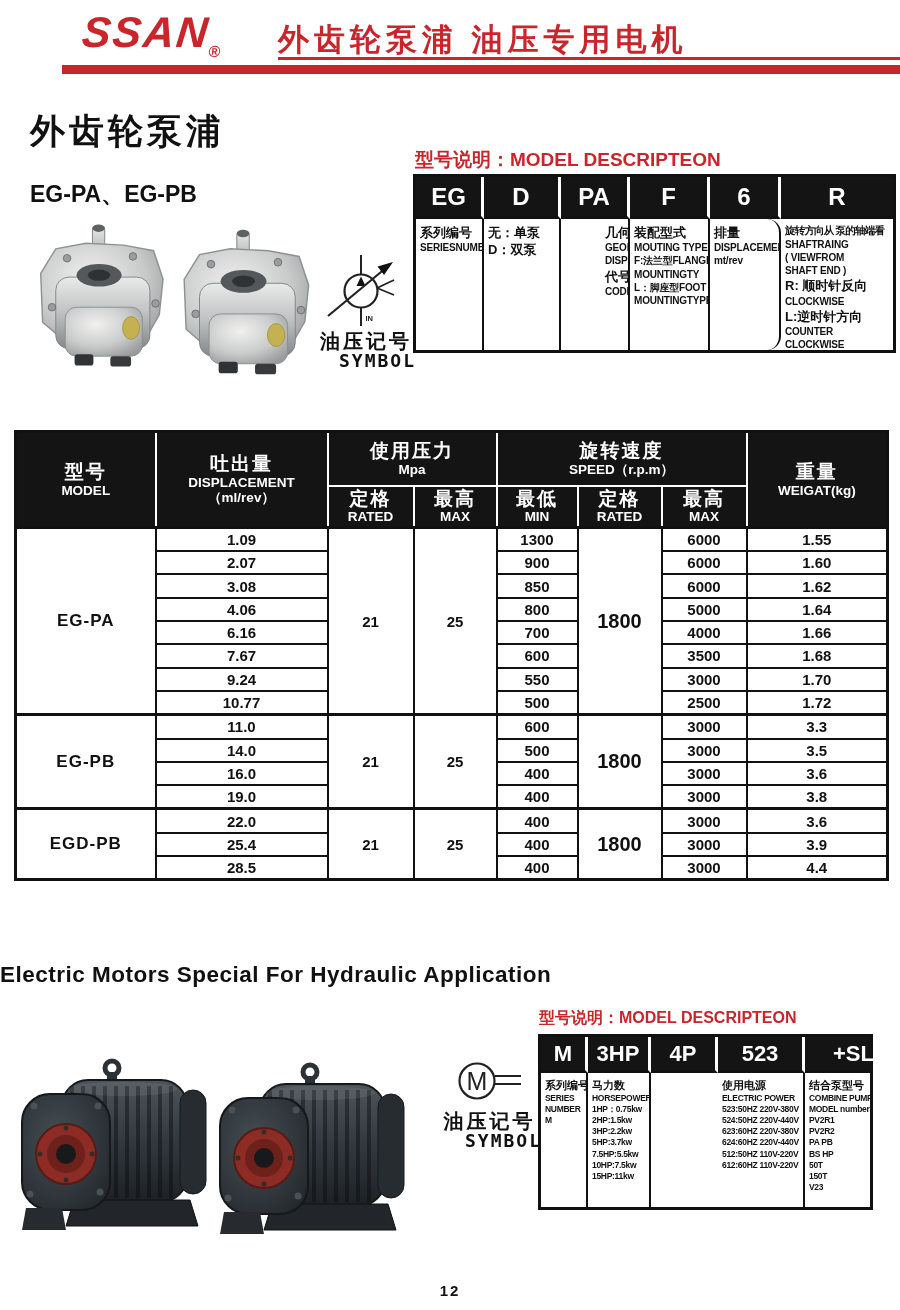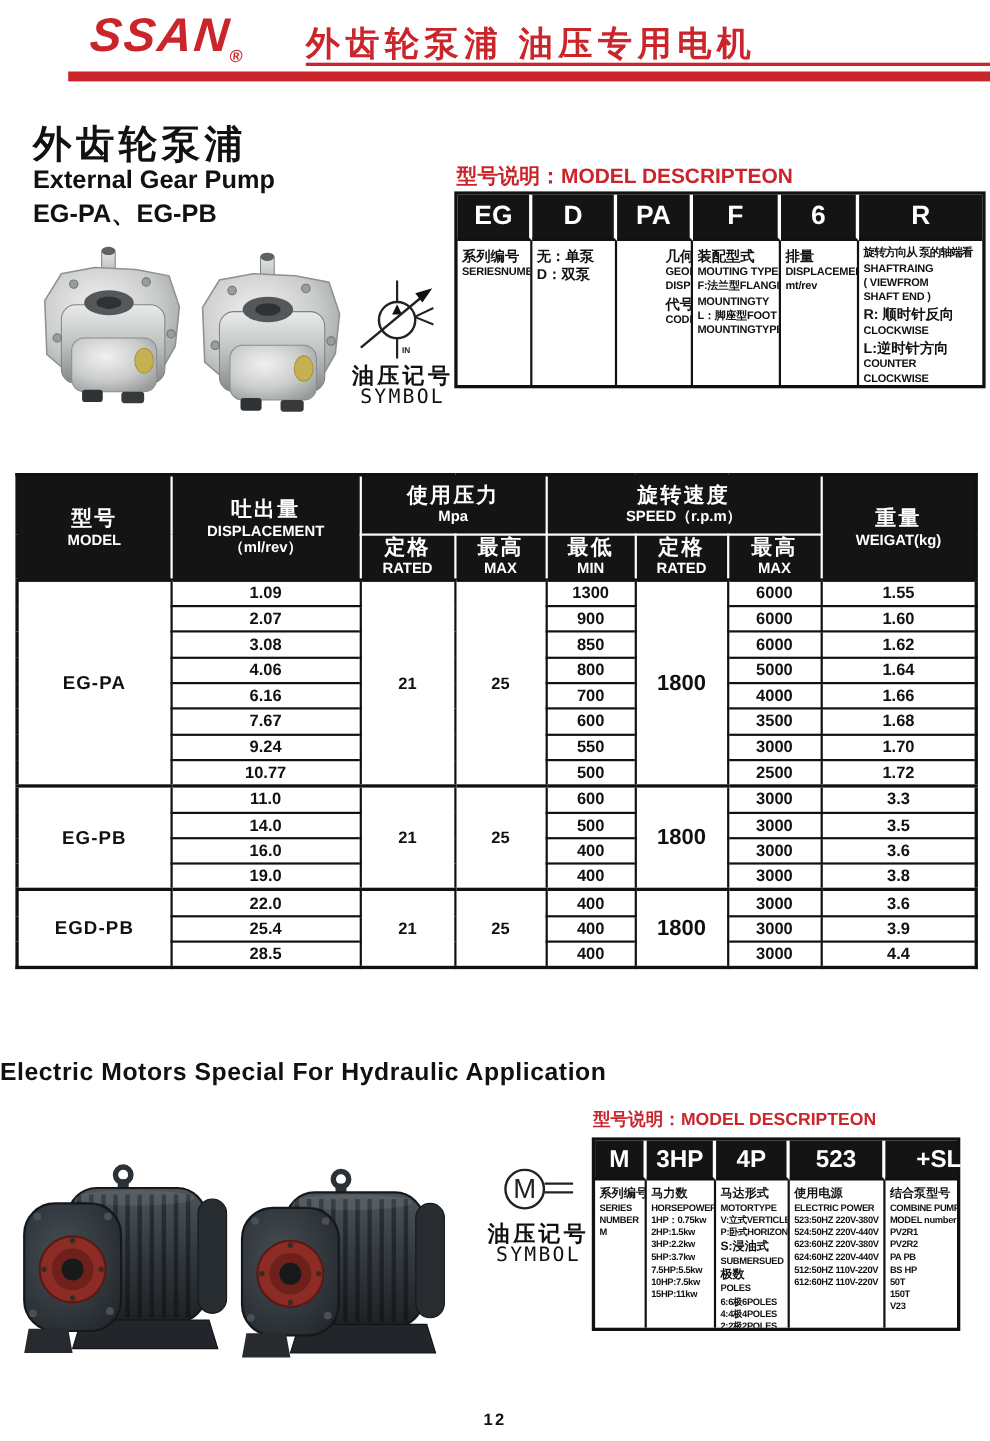--- a/index.html
+++ b/index.html
@@ -15,21 +15,21 @@
   #hdr-title{left:278px;top:19px;font-size:31px;font-weight:bold;color:var(--red);letter-spacing:5px;white-space:nowrap;}
   #hdr-line-thin{left:278px;top:57px;width:622px;height:3px;background:var(--red);}
   #hdr-line-thick{left:62px;top:65px;width:838px;height:9px;background:var(--red);}
 
   
   #pump-title-cn{left:30px;top:108px;font-size:35px;font-weight:bold;letter-spacing:4px;}
   #pump-title-en{left:30px;top:150px;font-size:23px;font-weight:bold;}
   #pump-models{left:30px;top:179px;font-size:23px;font-weight:bold;}
 
   .sym-label-cn{font-size:20px;font-weight:bold;letter-spacing:3px;text-align:center;}
-  .sym-label-en{font-size:18px;font-weight:normal;letter-spacing:2px;text-align:center;font-family:"DejaVu Sans Mono","Liberation Mono",monospace;}
+  .sym-label-en{font-size:18px;font-weight:bold;letter-spacing:2px;text-align:right;font-family:"DejaVu Sans Mono","Liberation Mono",monospace;}
 
   
   .red-title{color:var(--red);font-weight:bold;white-space:nowrap;}
   #pump-desc-title{left:415px;top:147px;font-size:19px;}
   #spec-title{left:18px;top:401px;font-size:20px;}
   #motor-desc-title{left:539px;top:1008px;font-size:16px;}
 
   
   .mdt{display:grid;border:3px solid var(--ink);background:#fff;}
   #pump-desc{left:413px;top:174px;width:477px;height:173px;
@@ -136,21 +136,20 @@
       </symbol>
     </defs>
   </svg>
 
   <div class="abs" id="logo"><span>SSAN</span><span class="reg">®</span></div>
   <div class="abs" id="hdr-title">外齿轮泵浦 油压专用电机</div>
   <div class="abs" id="hdr-line-thin"></div>
   <div class="abs" id="hdr-line-thick"></div>
 
   <div class="abs" id="pump-title-cn">外齿轮泵浦</div>
-  <div class="abs" id="pump-title-en">External Gear Pump</div>
   <div class="abs" id="pump-models">EG-PA、EG-PB</div>
 
   <svg class="abs" style="left:20px;top:212px" width="160" height="165">
       <use href="#pumpimg"></use>
     </svg>
   <svg class="abs" style="left:162px;top:222px" width="165" height="158">
       <use href="#pumpimg"></use>
     </svg>
 
   <svg class="abs" style="left:315px;top:248px" width="100" height="85" viewBox="0 0 100 85">
@@ -190,21 +189,21 @@
       <div class="mdt-code" style="grid-area: 1 / 4;">F</div>
       <div class="mdt-body" style="grid-area: 2 / 4;">
         <div class="mdt-line cjk">装配型式</div>
         <div class="mdt-line">MOUTING TYPE</div>
         <div class="mdt-line">F:法兰型FLANGE</div>
         <div class="mdt-line">  MOUNTINGTY</div>
         <div class="mdt-line">L：脚座型FOOT</div>
         <div class="mdt-line"> MOUNTINGTYPE</div>
       </div>
       <div class="mdt-code" style="grid-area: 1 / 5;">6</div>
-      <div class="mdt-body" style="grid-area: 2 / 5;">
+      <div class="mdt-body" style="grid-area: 2 / 5; border-radius: 14px;">
         <div class="mdt-line cjk">排量</div>
         <div class="mdt-line">DISPLACEMENT</div>
         <div class="mdt-line">mt/rev</div>
       </div>
       <div class="mdt-code" style="grid-area: 1 / 6; border-right: none;">R</div>
       <div class="mdt-body" style="grid-area: 2 / 6; border-right: none;">
         <div class="mdt-line cjk long">旋转方向从 泵的轴端看</div>
         <div class="mdt-line">SHAFTRAING</div>
         <div class="mdt-line">( VIEWFROM</div>
         <div class="mdt-line">  SHAFT END )</div>
@@ -413,33 +412,20 @@
         <div class="mdt-line">HORSEPOWER</div>
         <div class="mdt-line">1HP：0.75kw</div>
         <div class="mdt-line">2HP:1.5kw</div>
         <div class="mdt-line">3HP:2.2kw</div>
         <div class="mdt-line">5HP:3.7kw</div>
         <div class="mdt-line">7.5HP:5.5kw</div>
         <div class="mdt-line">10HP:7.5kw</div>
         <div class="mdt-line">15HP:11kw</div>
       </div>
       <div class="mdt-code" style="grid-area: 1 / 3;">4P</div>
-      <div class="mdt-body" style="grid-area: 2 / 3;">
-        <div class="mdt-line cjk">马达形式</div>
-        <div class="mdt-line">MOTORTYPE</div>
-        <div class="mdt-line">V:立式VERTICLE</div>
-        <div class="mdt-line">P:卧式HORIZON</div>
-        <div class="mdt-line cjk">S:浸油式</div>
-        <div class="mdt-line">  SUBMERSUED</div>
-        <div class="mdt-line cjk">极数</div>
-        <div class="mdt-line">POLES</div>
-        <div class="mdt-line">6:6极6POLES</div>
-        <div class="mdt-line">4:4极4POLES</div>
-        <div class="mdt-line">2:2极2POLES</div>
-      </div>
       <div class="mdt-code" style="grid-area: 1 / 4;">523</div>
       <div class="mdt-body" style="grid-area: 2 / 4;">
         <div class="mdt-line cjk">使用电源</div>
         <div class="mdt-line">ELECTRIC POWER</div>
         <div class="mdt-line">523:50HZ 220V-380V</div>
         <div class="mdt-line">524:50HZ 220V-440V</div>
         <div class="mdt-line">623:60HZ 220V-380V</div>
         <div class="mdt-line">624:60HZ 220V-440V</div>
         <div class="mdt-line">512:50HZ 110V-220V</div>
         <div class="mdt-line">612:60HZ 110V-220V</div>

